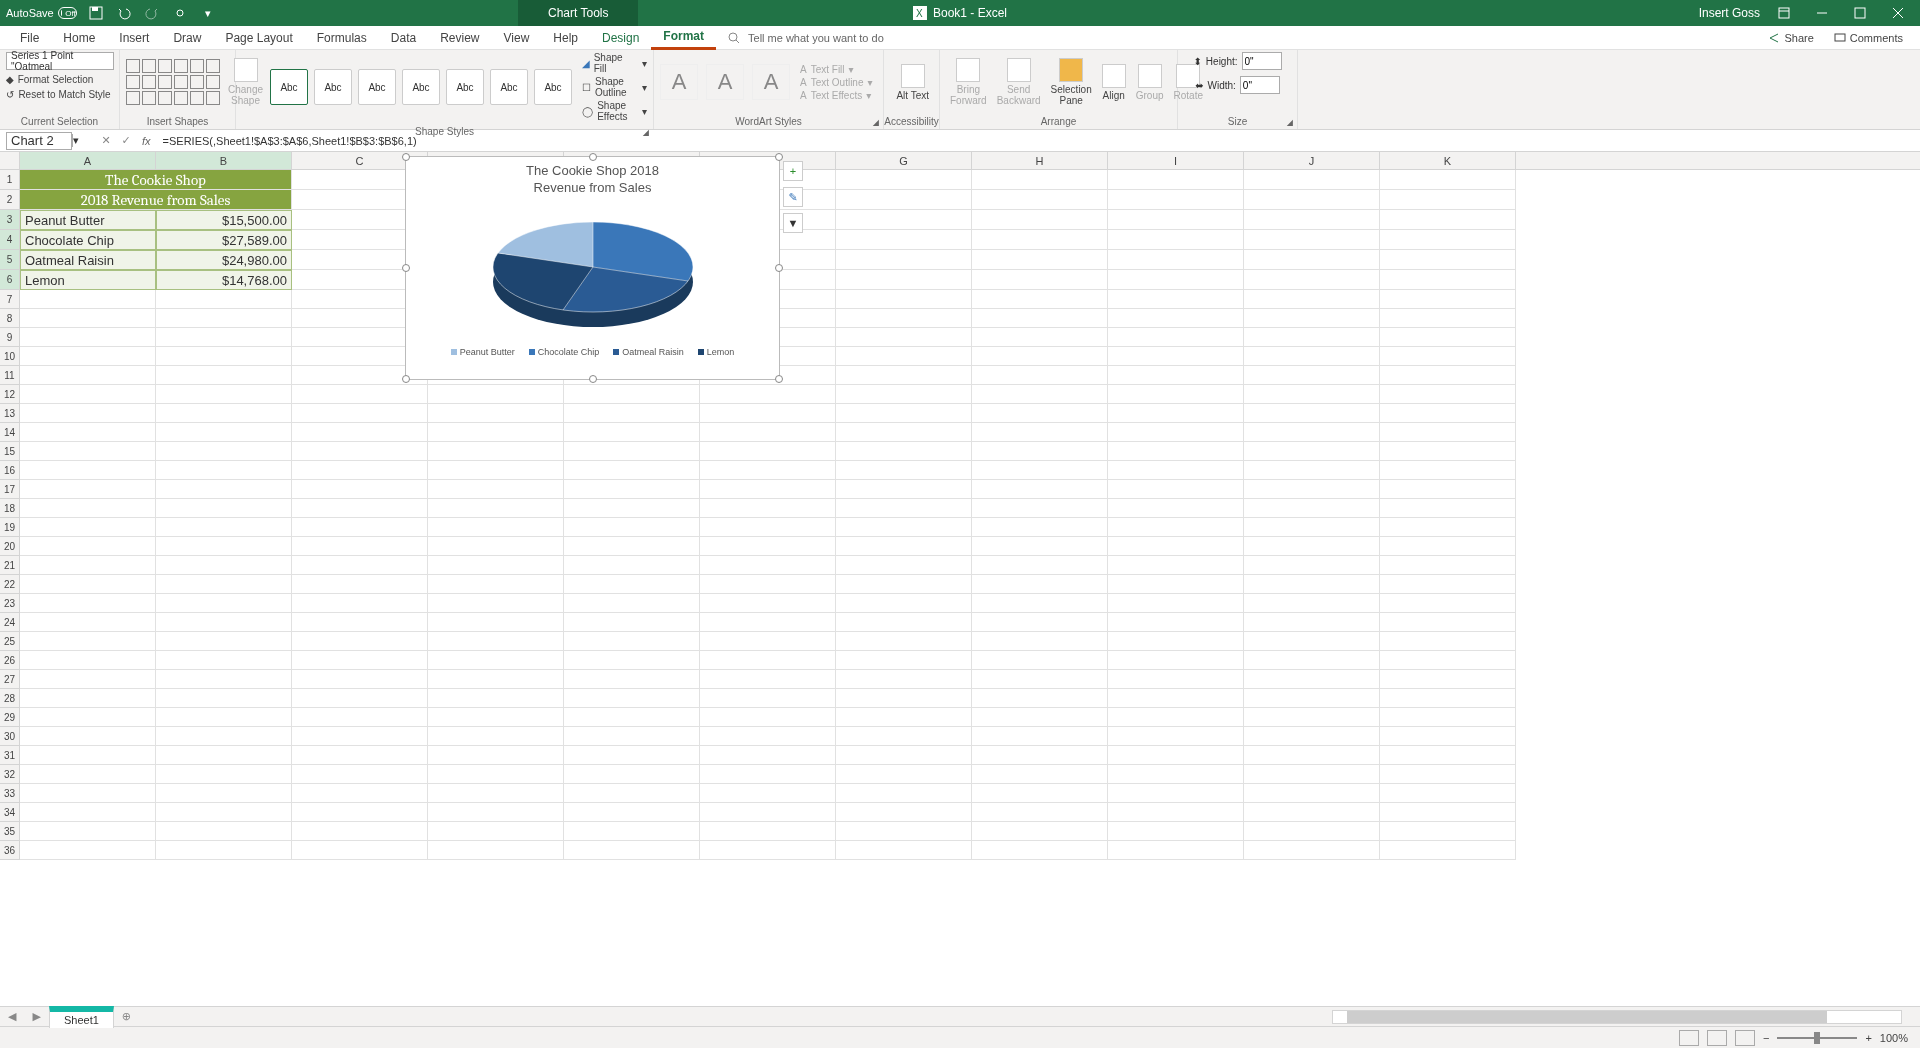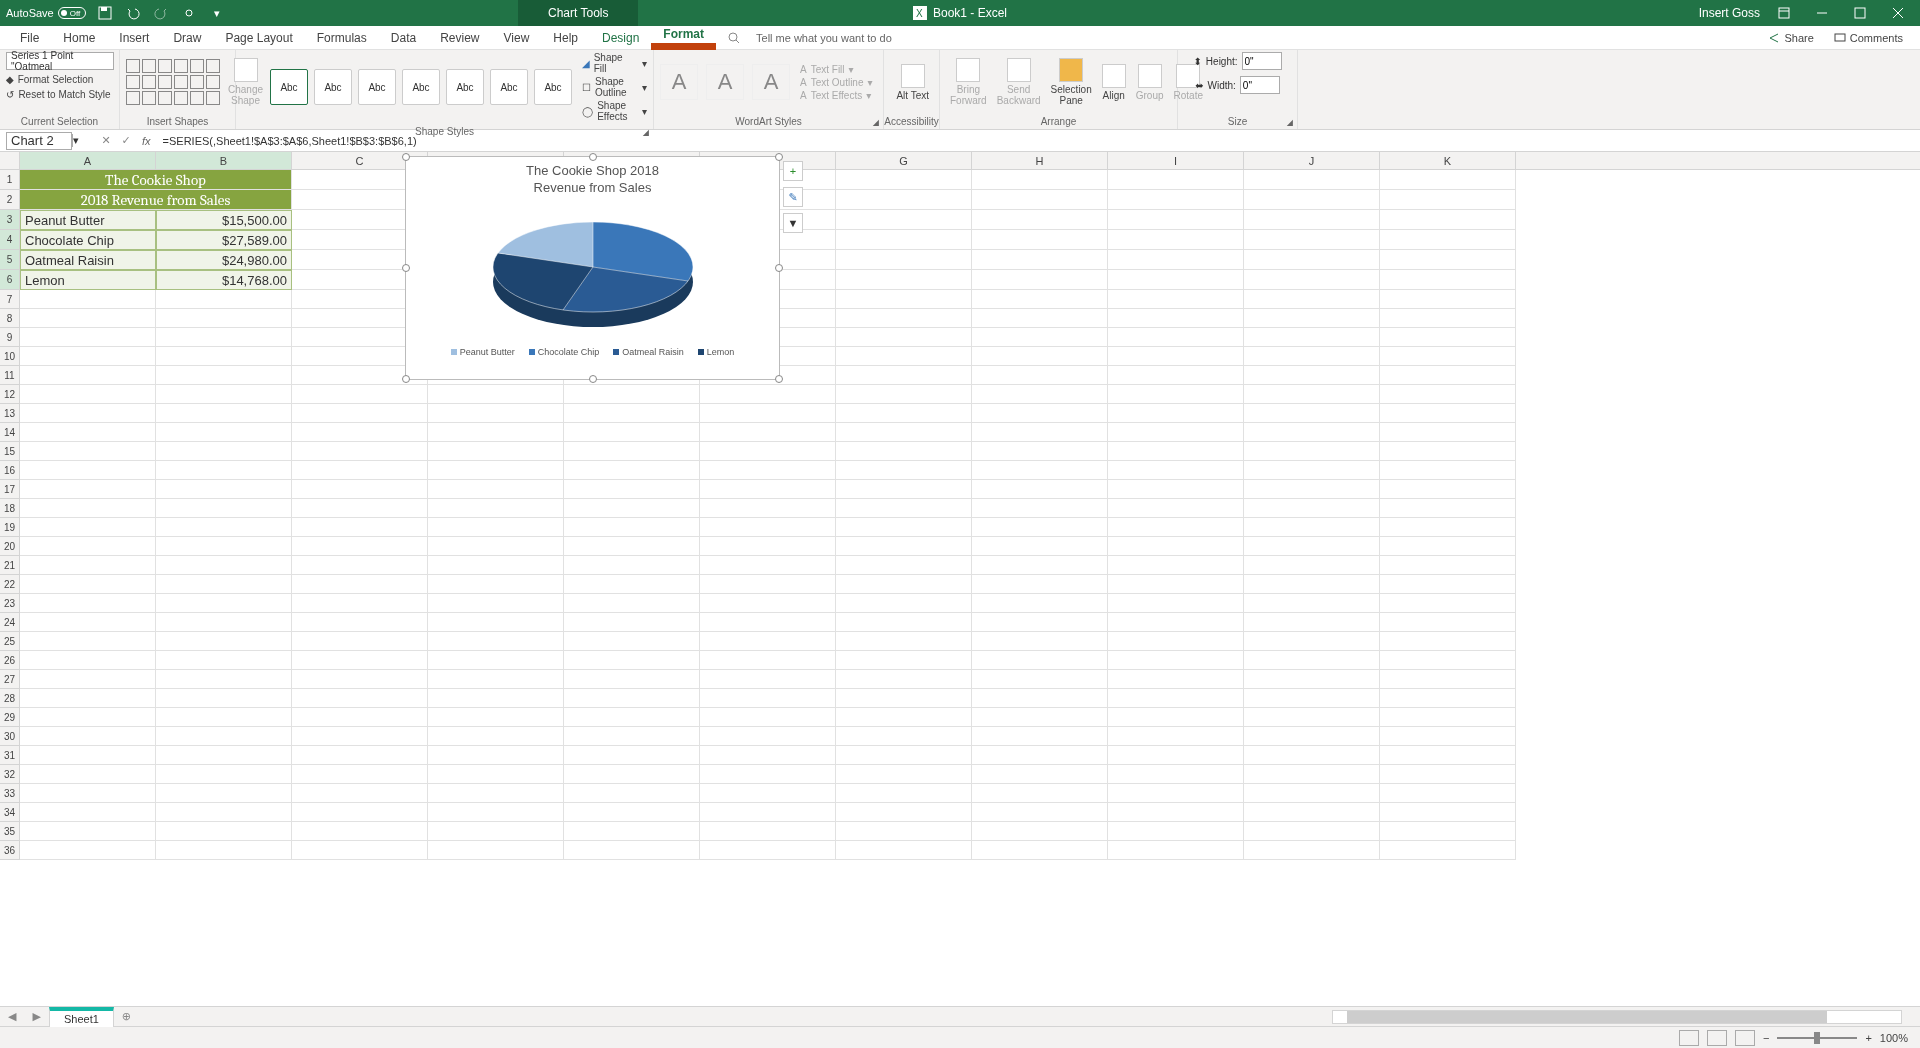--- a/index.html
+++ b/index.html
@@ -2,35 +2,35 @@
 <html><head>
 <meta charset="utf-8">
 <style>
 * { margin: 0; padding: 0; box-sizing: border-box; font-family: 'Segoe UI', sans-serif; }
 body { background: #fff; overflow: hidden; font-size: 11px; color: #333; user-select: none; }
 
 
 .titlebar { background: #217346; height: 26px; display: flex; align-items: center; color: #fff; position: relative; }
 .titlebar-left { display: flex; align-items: center; gap: 10px; padding-left: 6px; }
 .autosave { display: flex; align-items: center; gap: 4px; font-size: 11px; }
-.autosave-toggle { width: 28px; height: 12px; border: 1px solid #fff; border-radius: 7px; position: relative; display: flex; align-items: center; }
+.autosave-toggle { width: 19px; height: 12px; border: 1px solid #fff; border-radius: 7px; position: relative; display: flex; align-items: center; }
 .autosave-knob { width: 6px; height: 6px; background: #fff; border-radius: 50%; margin-left: 2px; }
 .qat-btn { width: 18px; height: 18px; display: flex; align-items: center; justify-content: center; cursor: pointer; }
 .chart-tools { position: absolute; left: 518px; background: #185c37; height: 26px; padding: 0 30px; display: flex; align-items: center; font-size: 12px; }
 .titlebar-center { position: absolute; left: 50%; transform: translateX(-50%); font-size: 12px; display: flex; align-items: center; gap: 6px; }
 .titlebar-right { margin-left: auto; display: flex; align-items: center; gap: 10px; padding-right: 8px; }
 .user-name { font-size: 12px; }
 .win-btn { width: 28px; height: 26px; display: flex; align-items: center; justify-content: center; cursor: pointer; }
 
 
 .ribbon-tabs { background: #fff; height: 24px; display: flex; align-items: center; border-bottom: 1px solid #e1e1e1; padding-left: 8px; position: relative; }
 .ribbon-tab { padding: 0 12px; height: 24px; display: flex; align-items: center; cursor: pointer; font-size: 12px; color: #444; }
 .ribbon-tab.context { color: #217346; }
-.ribbon-tab.active { color: #217346; border-bottom: 7px solid #c2410c; font-weight: 600; }
-.tell-me { display: flex; align-items: center; gap: 16px; margin-left: 12px; color: #666; }
+.ribbon-tab.active { color: #217346; border-bottom: 3px solid #c2410c; font-weight: 600; }
+.tell-me { display: flex; align-items: center; gap: 8px; margin-left: 12px; color: #666; }
 .ribbon-right { margin-left: auto; display: flex; gap: 6px; padding-right: 10px; }
 .ribbon-rbtn { display: flex; align-items: center; gap: 4px; color: #444; cursor: pointer; border: 1px solid transparent; padding: 2px 6px; }
 
 
 .ribbon { background: #f3f2f1; height: 80px; display: flex; border-bottom: 1px solid #d4d4d4; }
 .ribbon-group { border-right: 1px solid #e1e1e1; display: flex; flex-direction: column; }
 .ribbon-group-body { flex: 1; display: flex; align-items: center; padding: 2px 6px; gap: 4px; }
 .ribbon-group-label { text-align: center; font-size: 10px; color: #666; padding: 2px 0; position: relative; }
 .dialog-launcher { position: absolute; right: 4px; bottom: 2px; font-size: 8px; color: #666; }
 
@@ -89,21 +89,21 @@
 .pie-area { display: flex; justify-content: center; align-items: center; height: 150px; }
 .chart-legend { display: flex; justify-content: center; gap: 14px; font-size: 9px; color: #555; }
 .leg-item { display: flex; align-items: center; gap: 3px; }
 .leg-sw { width: 6px; height: 6px; }
 .chart-side-btns { position: absolute; right: -24px; top: 4px; display: flex; flex-direction: column; gap: 6px; }
 .chart-side-btn { width: 20px; height: 20px; border: 1px solid #ccc; background: #fff; display: flex; align-items: center; justify-content: center; }
 
 
 .sheet-tabs-bar { height: 20px; background: #f3f2f1; display: flex; align-items: center; border-top: 1px solid #d4d4d4; font-size: 11px; }
 .sheet-nav { padding: 0 8px; color: #888; }
-.sheet-tab { background: #fff; border: 1px solid #d4d4d4; border-bottom: none; padding: 2px 14px; border-top: 4px solid #14b8a6; }
+.sheet-tab { background: #fff; border: 1px solid #d4d4d4; border-bottom: none; padding: 2px 14px; border-top: 6px solid #14b8a6; }
 .sheet-add { padding: 0 8px; color: #888; }
 .hscroll-area { margin-left: auto; width: 570px; height: 14px; border: 1px solid #d4d4d4; background: #fff; margin-right: 18px; position: relative; }
 .hscroll-thumb { position: absolute; left: 14px; width: 480px; height: 12px; background: #cdcdcd; }
 
 
 .status-bar { height: 22px; background: #f3f2f1; display: flex; align-items: center; border-top: 1px solid #d4d4d4; }
 .status-right { margin-left: auto; display: flex; align-items: center; gap: 8px; padding-right: 12px; font-size: 11px; color: #444; }
 .view-btn { width: 20px; height: 16px; border: 1px solid #aaa; }
 .zoom-slider { width: 80px; height: 2px; background: #888; position: relative; }
 .zoom-knob { width: 6px; height: 12px; background: #888; position: absolute; left: 37px; top: -5px; }

